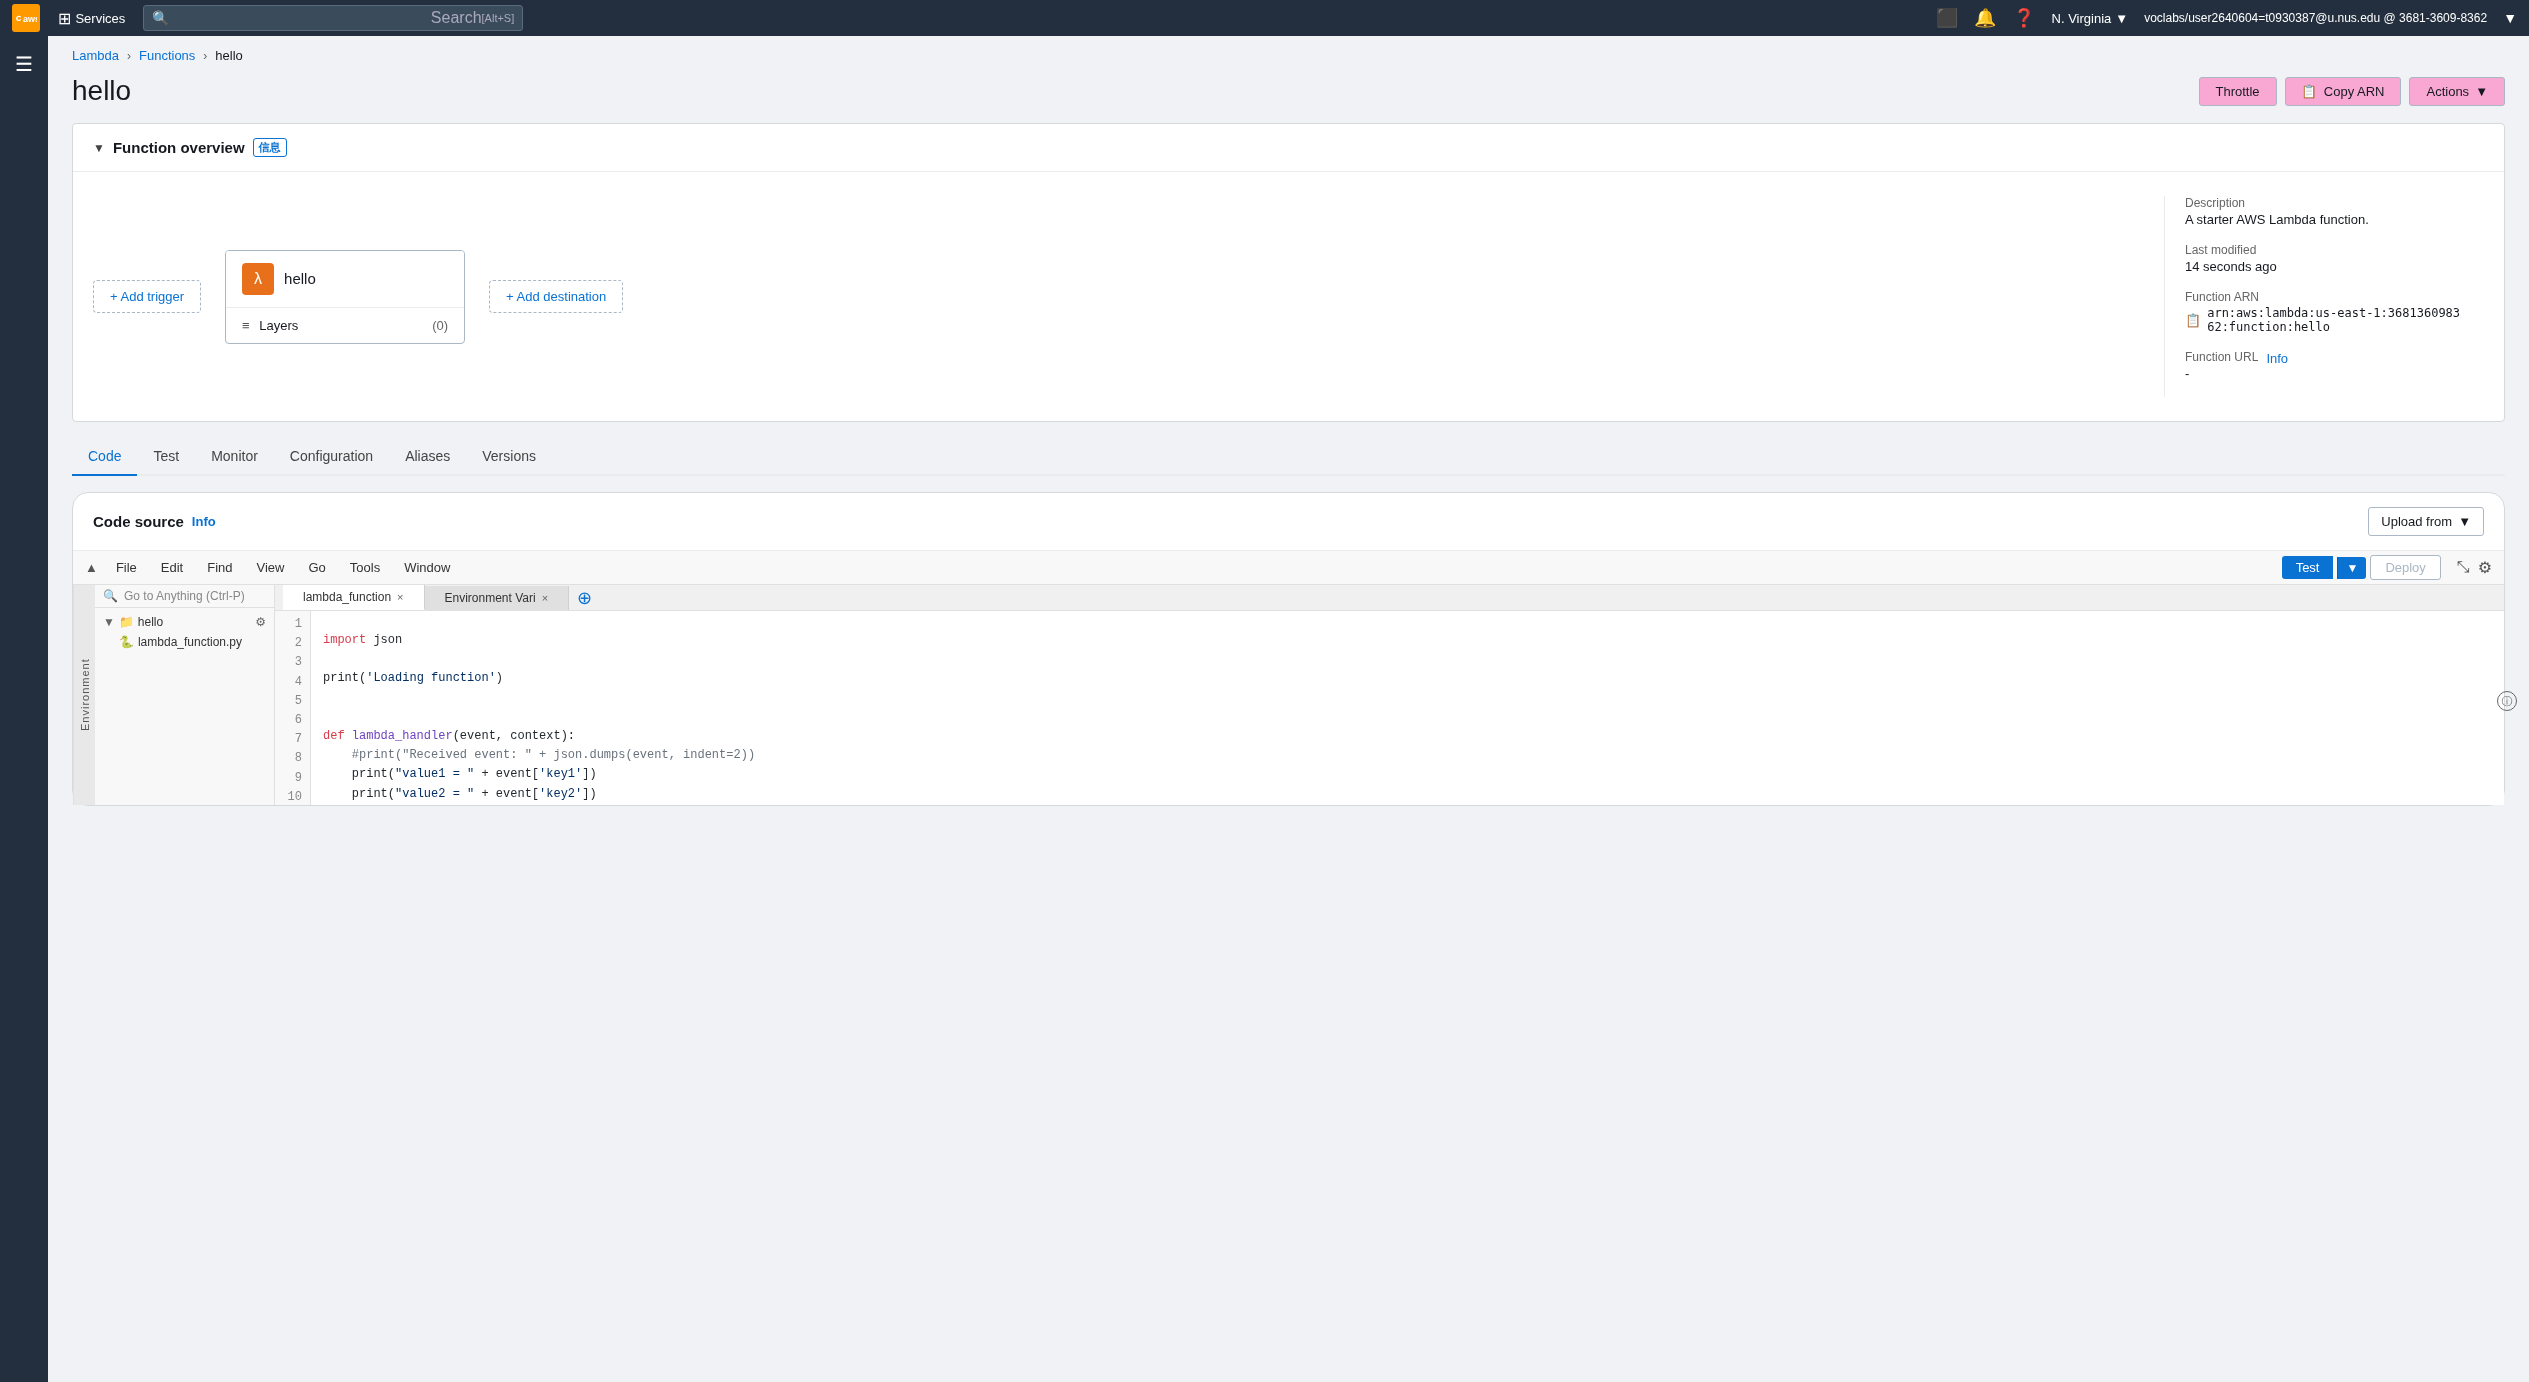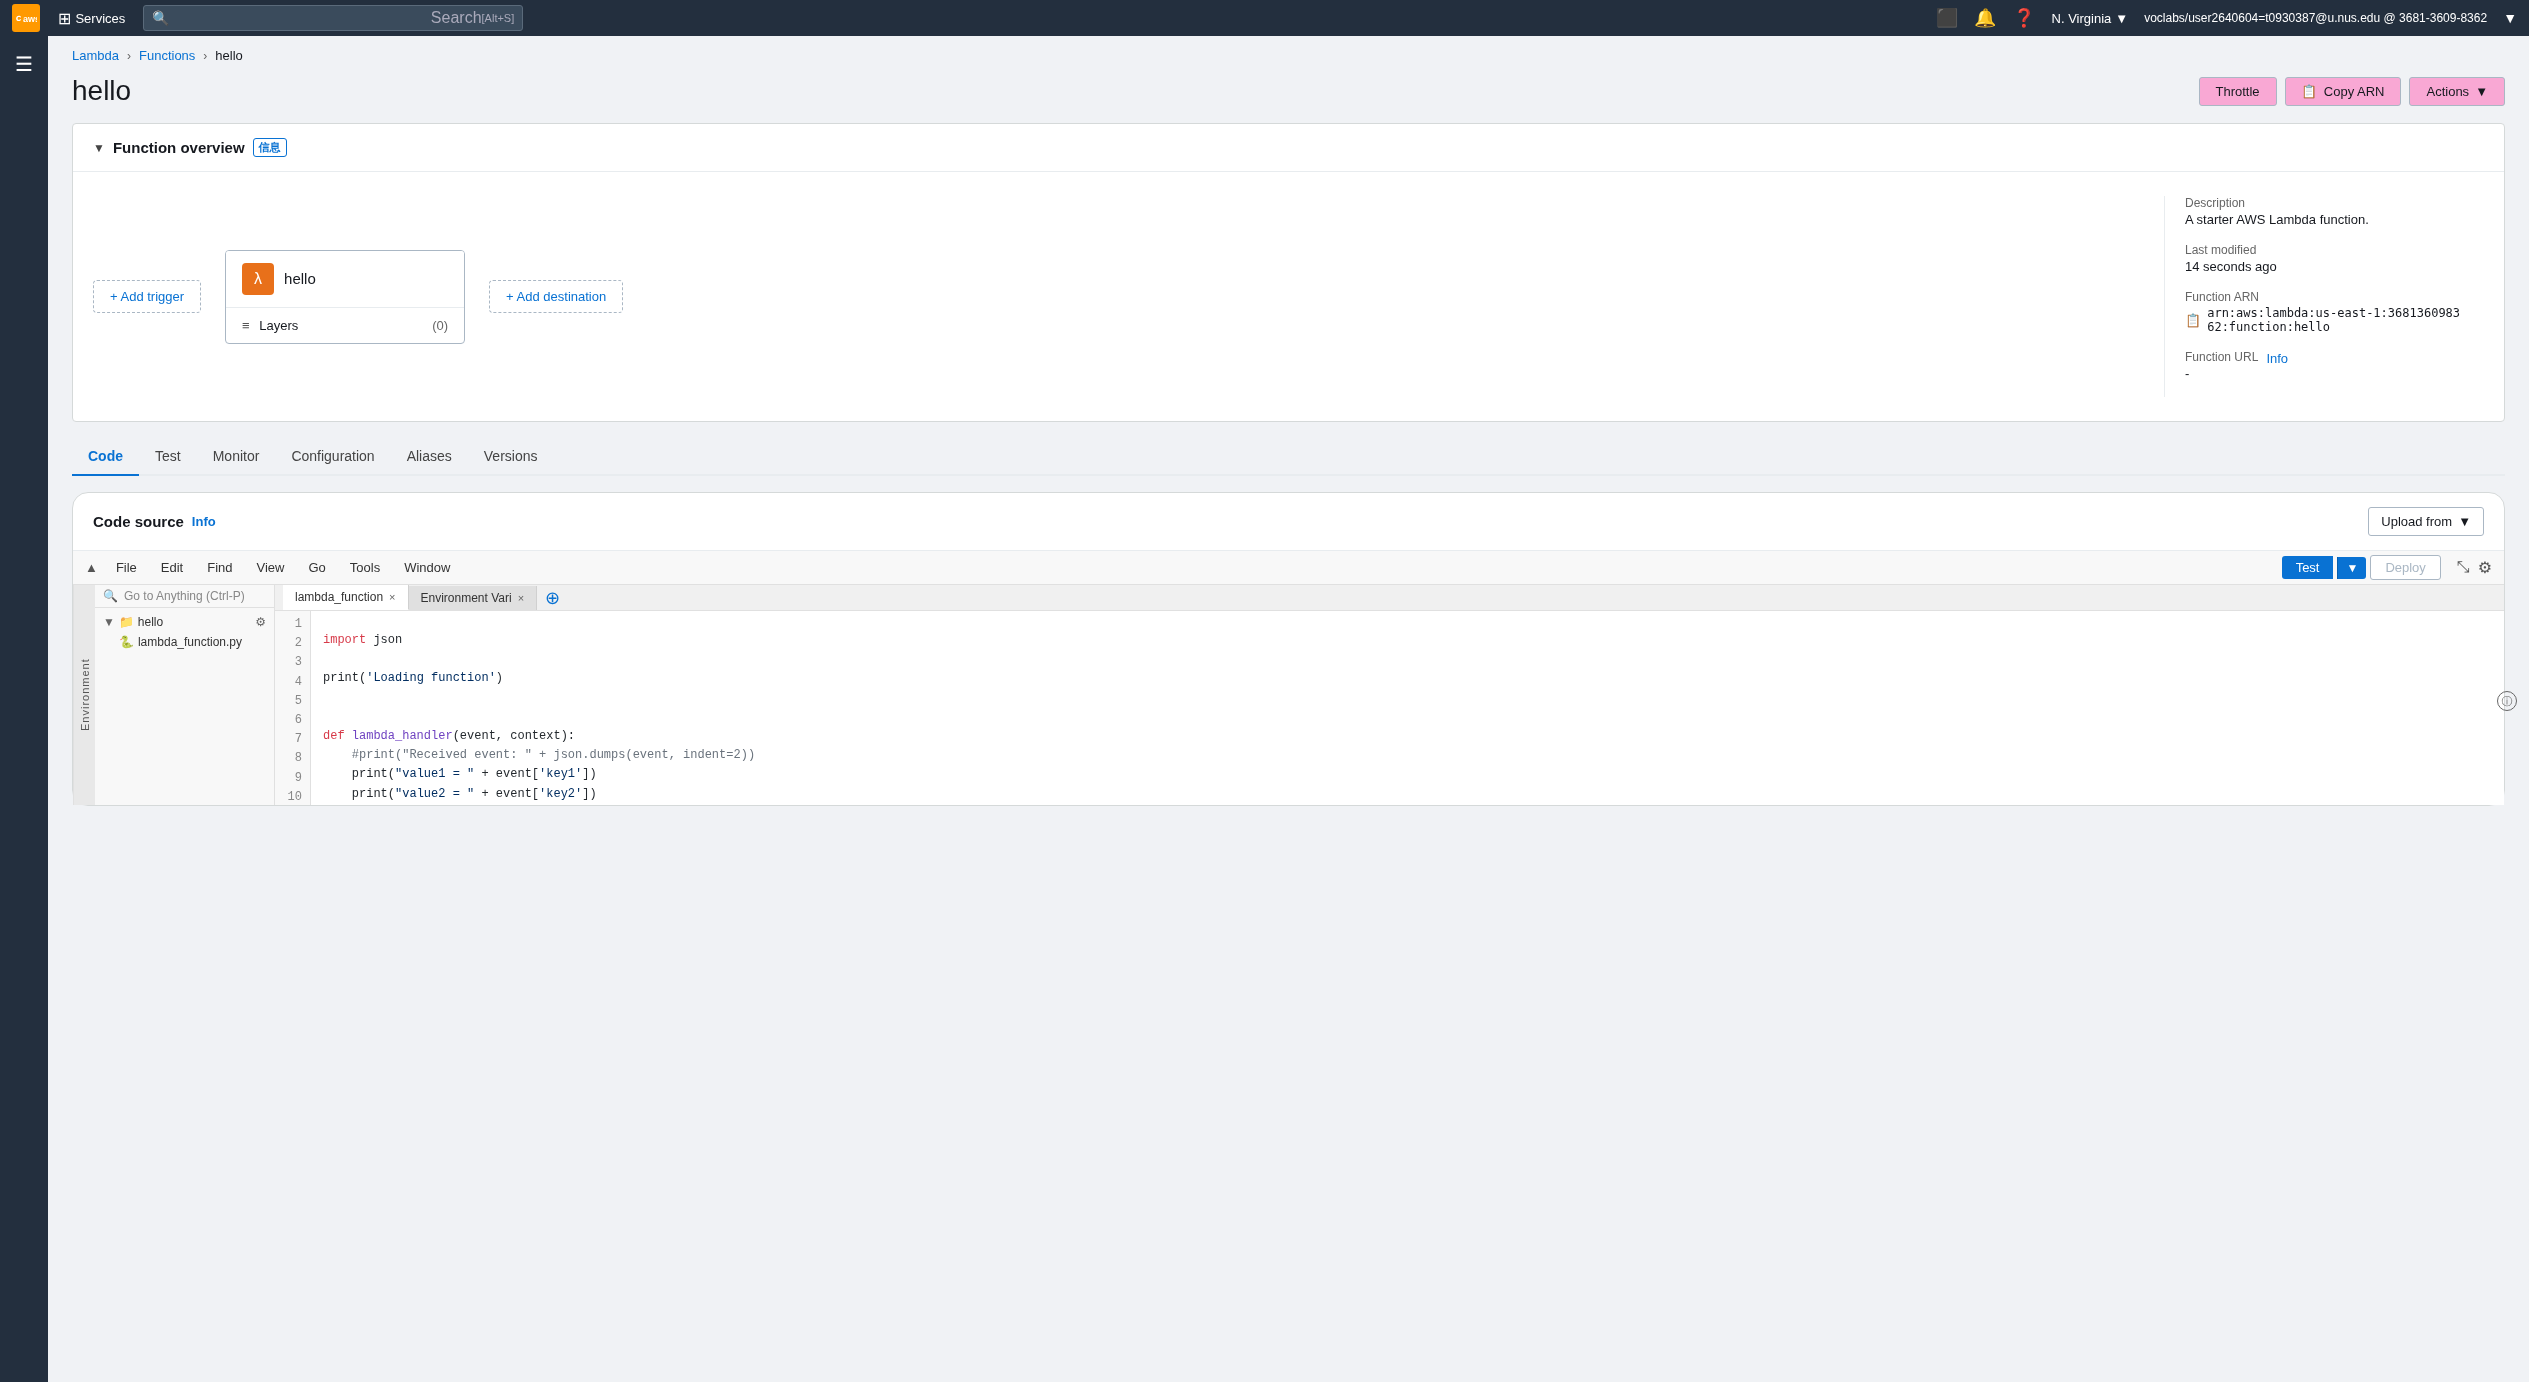--- a/index.html
+++ b/index.html
@@ -207,21 +207,21 @@
       font-size: 14px;
       cursor: pointer;
       color: #444;
       border-bottom: 2px solid transparent;
       margin-bottom: -2px;
       white-space: nowrap;
     }
     .tab-item.active {
       color: #0972d3;
       border-bottom: 2px solid #0972d3;
-      font-weight: 700;
+      font-weight: 400;
     }
 
     
     .code-source-card {
       background: #fff;
       border: 1px solid #d5d9d9;
       border-radius: 16px;
       margin: 16px 24px;
     }
     .code-source-header {
@@ -332,21 +332,21 @@
       display: flex; flex-direction: column;
     }
     .editor-tabs {
       display: flex; align-items: center;
       background: #f0f0f0;
       border-bottom: 1px solid #e0e0e0;
       padding: 0 8px;
       gap: 0;
     }
     .editor-tab {
-      padding: 5px 12px;
+      padding: 5px 20px;
       font-size: 12px;
       cursor: pointer;
       background: #e0e0e0;
       border-right: 1px solid #d0d0d0;
       display: flex; align-items: center; gap: 6px;
       color: #333;
     }
     .editor-tab.active { background: #fff; border-bottom: 1px solid #fff; }
     .editor-tab .close-tab { font-size: 11px; color: #666; cursor: pointer; }
     .add-tab-btn {

